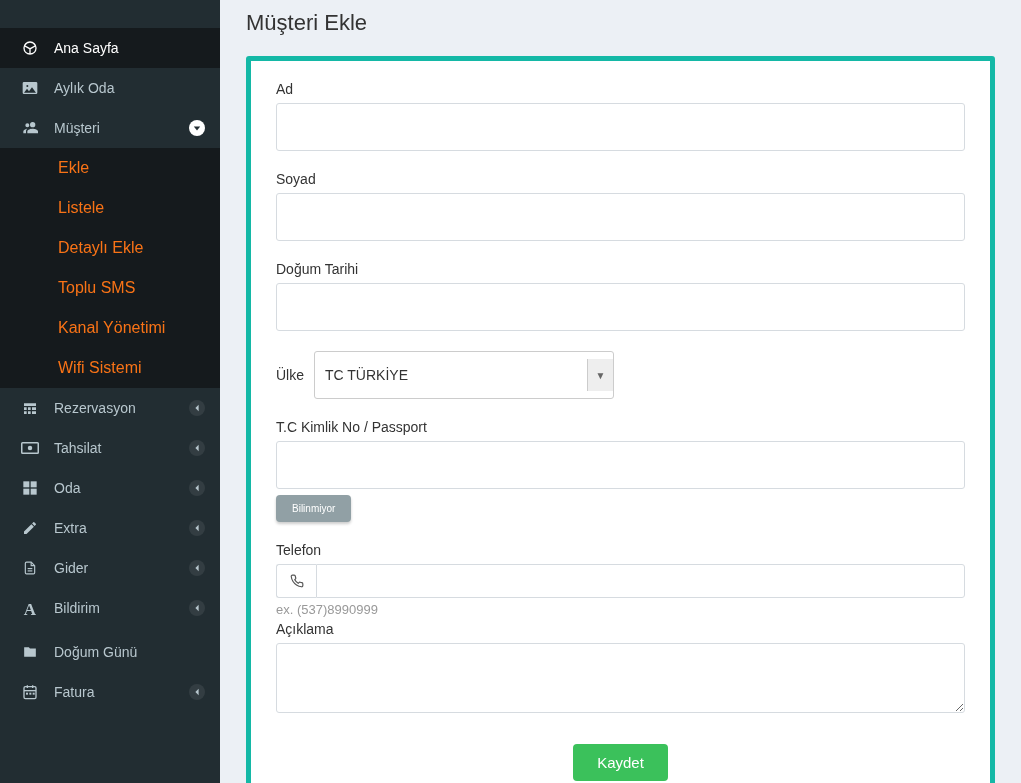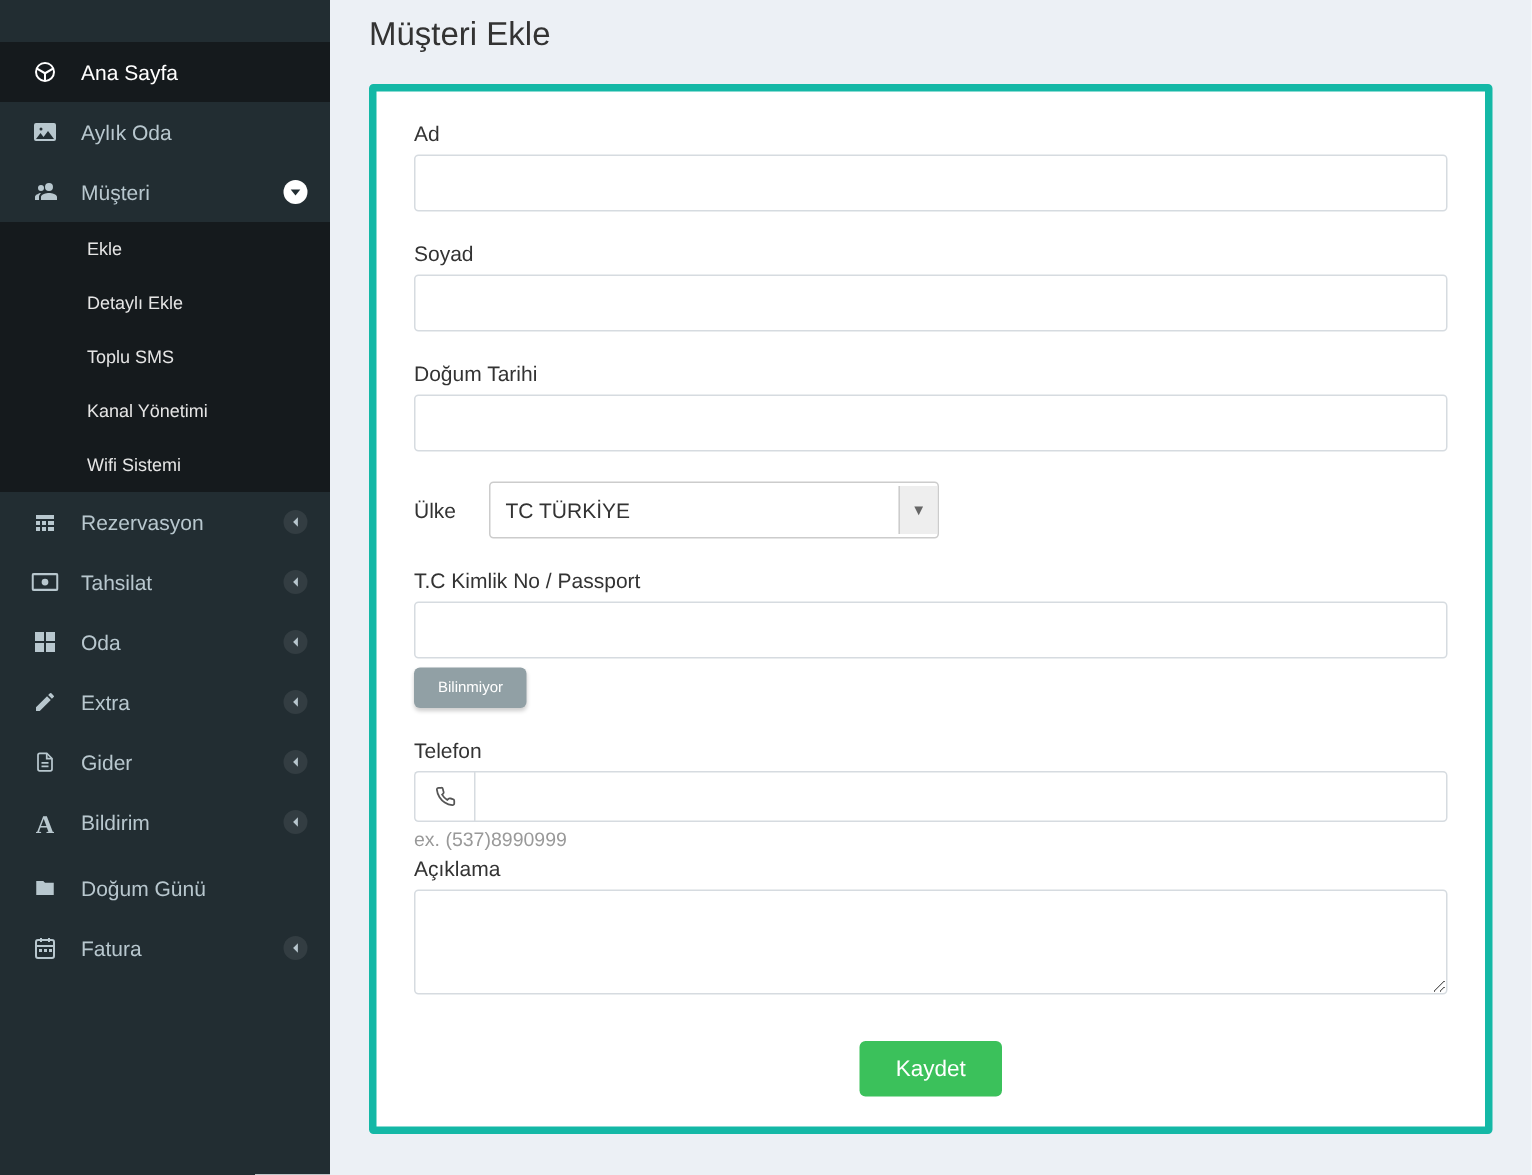--- a/index.html
+++ b/index.html
@@ -60,22 +60,22 @@
     background: #fff;
     border-radius: 50%;
     color: #222d32;
   }
   .sub-nav {
     list-style: none;
     background: #151a1d;
   }
   .sub-item {
     padding: 11px 15px 11px 58px;
-    color: #e5e5e5;
-    font-size: 12px;
+    color: #f97316;
+    font-size: 16px;
     cursor: pointer;
   }
 
   
   .main {
     flex: 1;
     background: #ecf0f5;
     padding: 0;
     overflow-y: auto;
   }
@@ -97,29 +97,29 @@
   .form-group { margin-bottom: 20px; }
   .label {
     display: block;
     font-size: 14px;
     color: #333;
     margin-bottom: 6px;
     font-weight: 400;
   }
   .input, .textarea, .select-box, .date-input {
     width: 100%;
-    height: 38px;
+    height: 48px;
     border: 1px solid #d6dbe0;
     border-radius: 3px;
     padding: 6px 10px;
     font-size: 14px;
     background: #fff;
   }
   .textarea { height: 70px; resize: vertical; }
-  .inline-row { display: flex; align-items: center; gap: 22px; }
+  .inline-row { display: flex; align-items: center; gap: 10px; }
   .inline-row .label { margin-bottom: 0; }
   .select-wrap {
     position: relative;
     width: 300px;
   }
   .select-box {
     display: flex;
     align-items: center;
     justify-content: space-between;
     cursor: pointer;
@@ -223,20 +223,21 @@
           </span>
           <span class="nav-label">Müşteri</span>
           <span class="nav-caret circle-down">
             <svg width="8" height="8" viewBox="0 0 10 10" fill="currentColor">
               <path d="M1 3h8L5 8z"></path>
             </svg>
           </span>
         </li>
         <ul class="sub-nav">
           <li class="sub-item">Ekle</li>
+          <li class="sub-item">Listele</li>
           <li class="sub-item">Detaylı Ekle</li>
           <li class="sub-item">Toplu SMS</li>
           <li class="sub-item">Kanal Yönetimi</li>
           <li class="sub-item">Wifi Sistemi</li>
         </ul>
         <li class="nav-item">
           <span class="nav-icon">
             <svg width="16" height="16" viewBox="0 0 24 24" fill="currentColor">
               <path d="M3 5h18v4H3zM3 11h4v4H3zm6 0h4v4H9zm6 0h6v4h-6zM3 17h4v4H3zm6 0h4v4H9zm6 0h6v4h-6z"></path>
             </svg>

